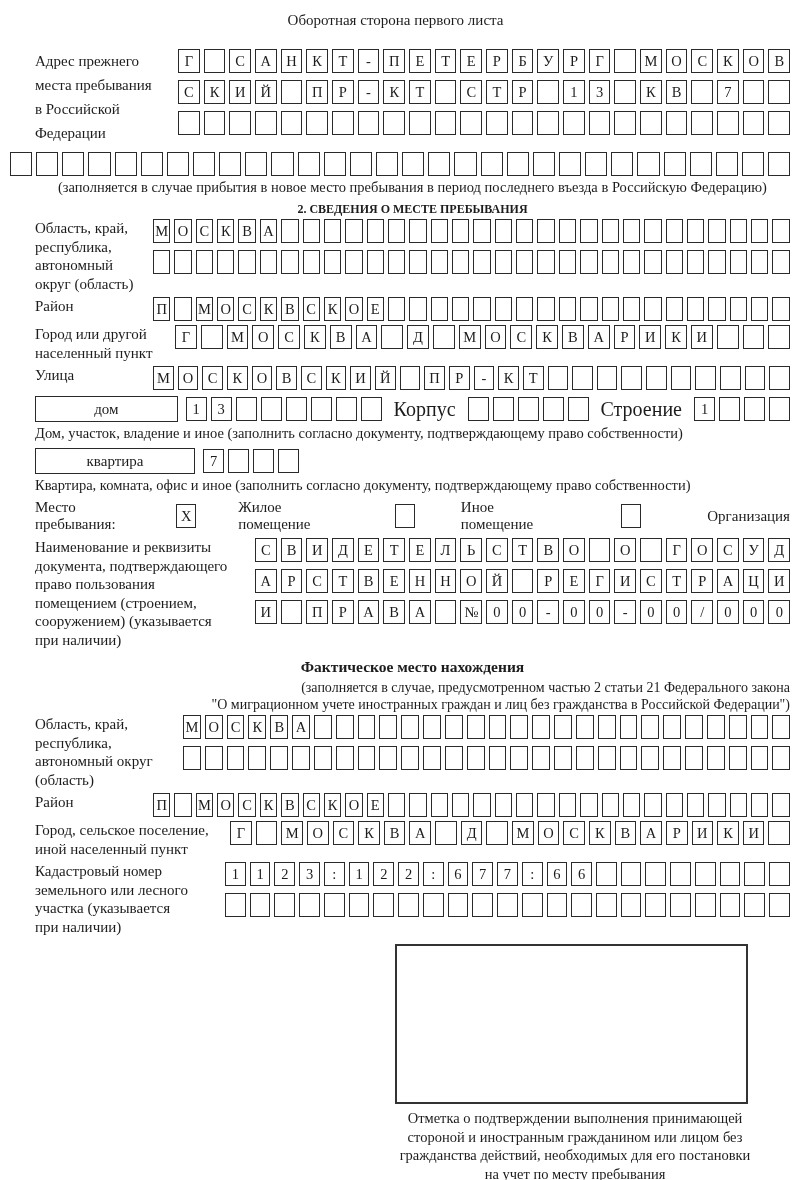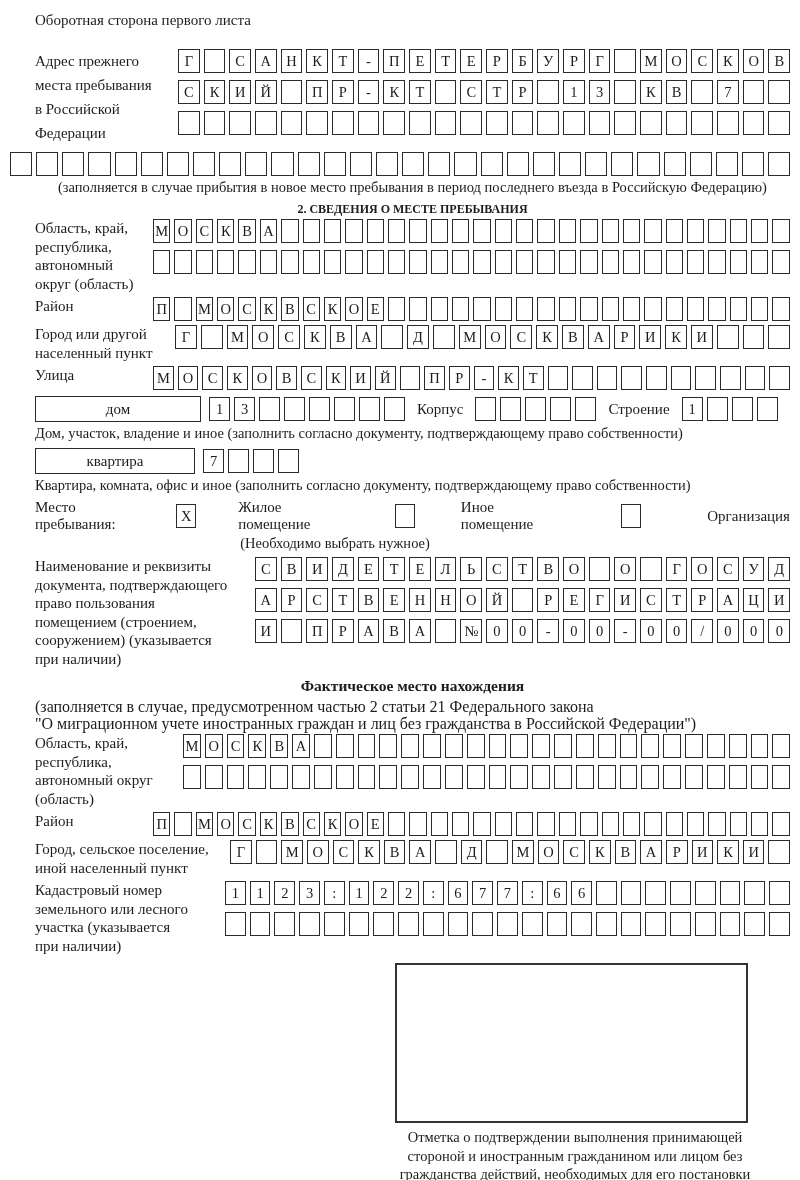--- a/index.html
+++ b/index.html
@@ -4,21 +4,21 @@
 <style>
   html, body { margin: 0; padding: 0; background: #ffffff; }
   body {
     width: 800px; height: 1180px; overflow: hidden;
     font-family: "Liberation Serif", "DejaVu Serif", serif;
     color: #1c1c1c;
     position: relative;
   }
   .page { padding: 12px 10px 0 35px; width: 755px; }
 
-  .header-note { text-align: left; margin-right: 34px; font-size: 15px; }
+  .header-note { text-align: center; margin-right: 34px; font-size: 15px; }
 
   .line { display: flex; align-items: flex-start; }
   .lbl { font-size: 15px; line-height: 18.5px; white-space: pre-line; flex: 0 0 auto; }
   .lbl.lh24 { line-height: 24px; }
   .w143 { width: 143px; } .w118 { width: 118px; } .w140 { width: 140px; }
   .w220 { width: 220px; } .w148 { width: 148px; } .w195 { width: 195px; } .w190 { width: 190px; }
 
   .rows { flex: 1 1 auto; display: flex; flex-direction: column; gap: 7px; }
   .cells { display: flex; gap: 4px; flex: 1 1 auto; }
   .cell {
@@ -35,31 +35,31 @@
   .caption.center { text-align: center; }
 
   .sec-title { text-align: center; font-weight: bold; font-size: 12px; margin-top: 6px; }
 
   .house-line { display: flex; align-items: center; margin-top: 6px; gap: 8px; }
   .wide-box {
     border: 1.5px solid #2a2a2a; height: 26px; box-sizing: border-box;
     display: flex; align-items: center; justify-content: center; font-size: 15px;
   }
   .wide-box.w166 { width: 166px; } .wide-box.w200 { width: 160px; }
-  .inline-lbl { font-size: 15px; margin: 0 4px; }
+  .inline-lbl { font-size: 20px; margin: 0 4px; }
 
   .stay-line { display: flex; align-items: center; margin-top: 5px; font-size: 15px; gap: 32px; }
   .checkbox {
     flex: 0 0 20px; width: 20px; height: 24px; border: 1.5px solid #2a2a2a;
     display: inline-flex; align-items: center; justify-content: center;
     font-size: 14.5px; box-sizing: border-box;
   }
   .stay-hint { margin-left: 90px; width: 420px; text-align: center; font-size: 14.5px; margin-top: 2px; }
 
-  .subtitle { text-align: left; font-size: 16px; line-height: 17px; white-space: pre-line; margin-top: 3px; }
+  .subtitle { text-align: right; font-size: 14px; line-height: 17px; white-space: pre-line; margin-top: 3px; }
   .actual-title { text-align: center; font-weight: bold; font-size: 15.5px; margin-top: 9px; }
 
   .stamp-box {
     margin-left: 360px; margin-top: 8px; width: 353px; height: 160px;
     border: 2px solid #333; box-sizing: border-box; background: #fff;
   }
   .stamp-caption {
     margin-left: 320px; width: 440px; text-align: center;
     font-size: 14.5px; line-height: 18.5px; white-space: pre-line; margin-top: 5px;
   }
@@ -416,21 +416,20 @@
 
   <div class="stay-line">
     <span>Место пребывания:</span>
     <span class="checkbox" style="margin-left:8px">X</span>
     <span style="margin-left:10px">Жилое помещение</span>
     <span class="checkbox" style="margin-left:28px"></span>
     <span style="margin-left:14px">Иное помещение</span>
     <span class="checkbox" style="margin-left:40px"></span>
     <span style="margin-left:34px">Организация</span>
   </div>
-  <div class="stay-hint">(Необходимо выбрать нужное)</div>
 
   <div class="line mt5">
     <div class="lbl w220">Наименование и реквизиты
 документа, подтверждающего
 право пользования
 помещением (строением,
 сооружением) (указывается
 при наличии)</div>
     <div class="rows">
       <div class="cells">

